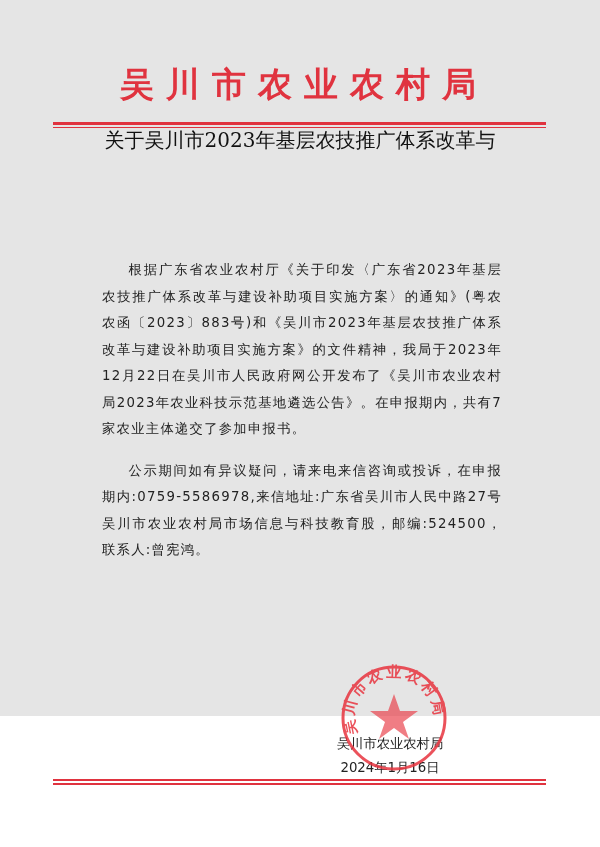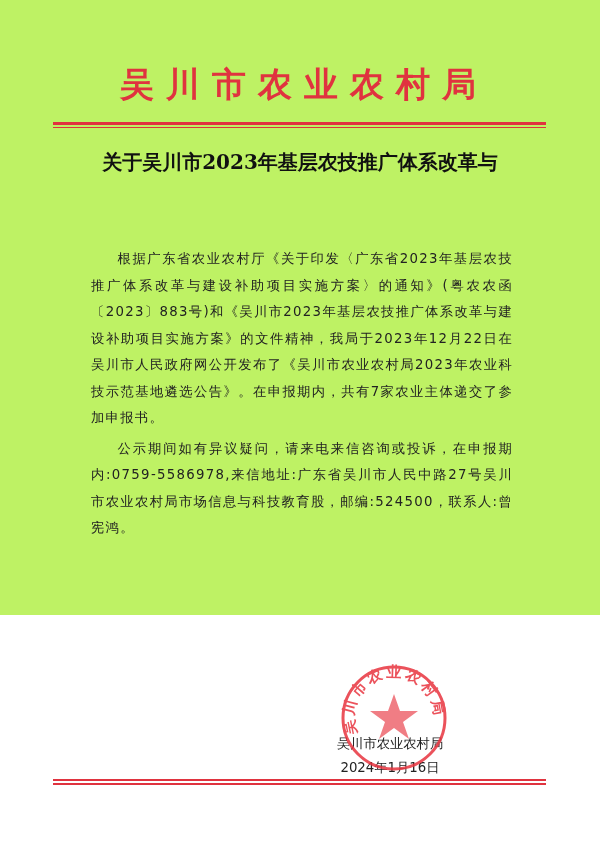--- a/index.html
+++ b/index.html
@@ -11,22 +11,22 @@
       width: 600px;
       height: 847px;
       position: relative;
       overflow: hidden;
       font-family: "DejaVu Serif", "Liberation Serif", serif;
       color: #1a1a1a;
     }
     .page {
       position: absolute;
       left: 0; top: 0;
-      width: 600px; height: 615px;
-      background: #bef264;
+      width: 600px; height: 716px;
+      background: #e5e5e5;
     }
     .letterhead {
       position: absolute;
       top: 64px;
       left: 0;
       width: 600px;
       text-align: center;
       color: #e0333f;
       font-family: "DejaVu Serif", "Liberation Serif", serif;
       font-size: 34px;
@@ -50,46 +50,46 @@
       background: #e0333f;
       margin-top: 2px;
     }
     .top-rule { top: 122px; width: 426px; }
     .bottom-rule { top: 779px; left: 47px; width: 426px; }
     .bottom-rule .thick { height: 2px; }
     .bottom-rule .thin { height: 2px; margin-top: 2px; }
 
     .title {
       position: absolute;
-      top: 148px;
+      top: 126px;
       left: 0;
       width: 600px;
       text-align: center;
       font-family: "DejaVu Serif", "Liberation Serif", serif;
-      font-weight: bold;
+      font-weight: normal;
       font-size: 20px;
       line-height: 28px;
       color: #111;
     }
     .title div { white-space: nowrap; }
 
     .body-text {
       position: absolute;
       left: 87px;
       top: 242px;
       width: 430px;
       font-family: "DejaVu Sans", "Liberation Sans", sans-serif;
       font-size: 13.3px;
       line-height: 26.5px;
       color: #222;
       letter-spacing: 1.3px;
       text-align: justify;
     }
     .para {
-      margin: 4px;
+      margin: 15px;
       text-indent: 2em;
     }
     .signature {
       position: absolute;
       left: 320px;
       top: 732px;
       width: 140px;
       text-align: center;
       font-family: "DejaVu Sans", "Liberation Sans", sans-serif;
       font-size: 13.3px;

